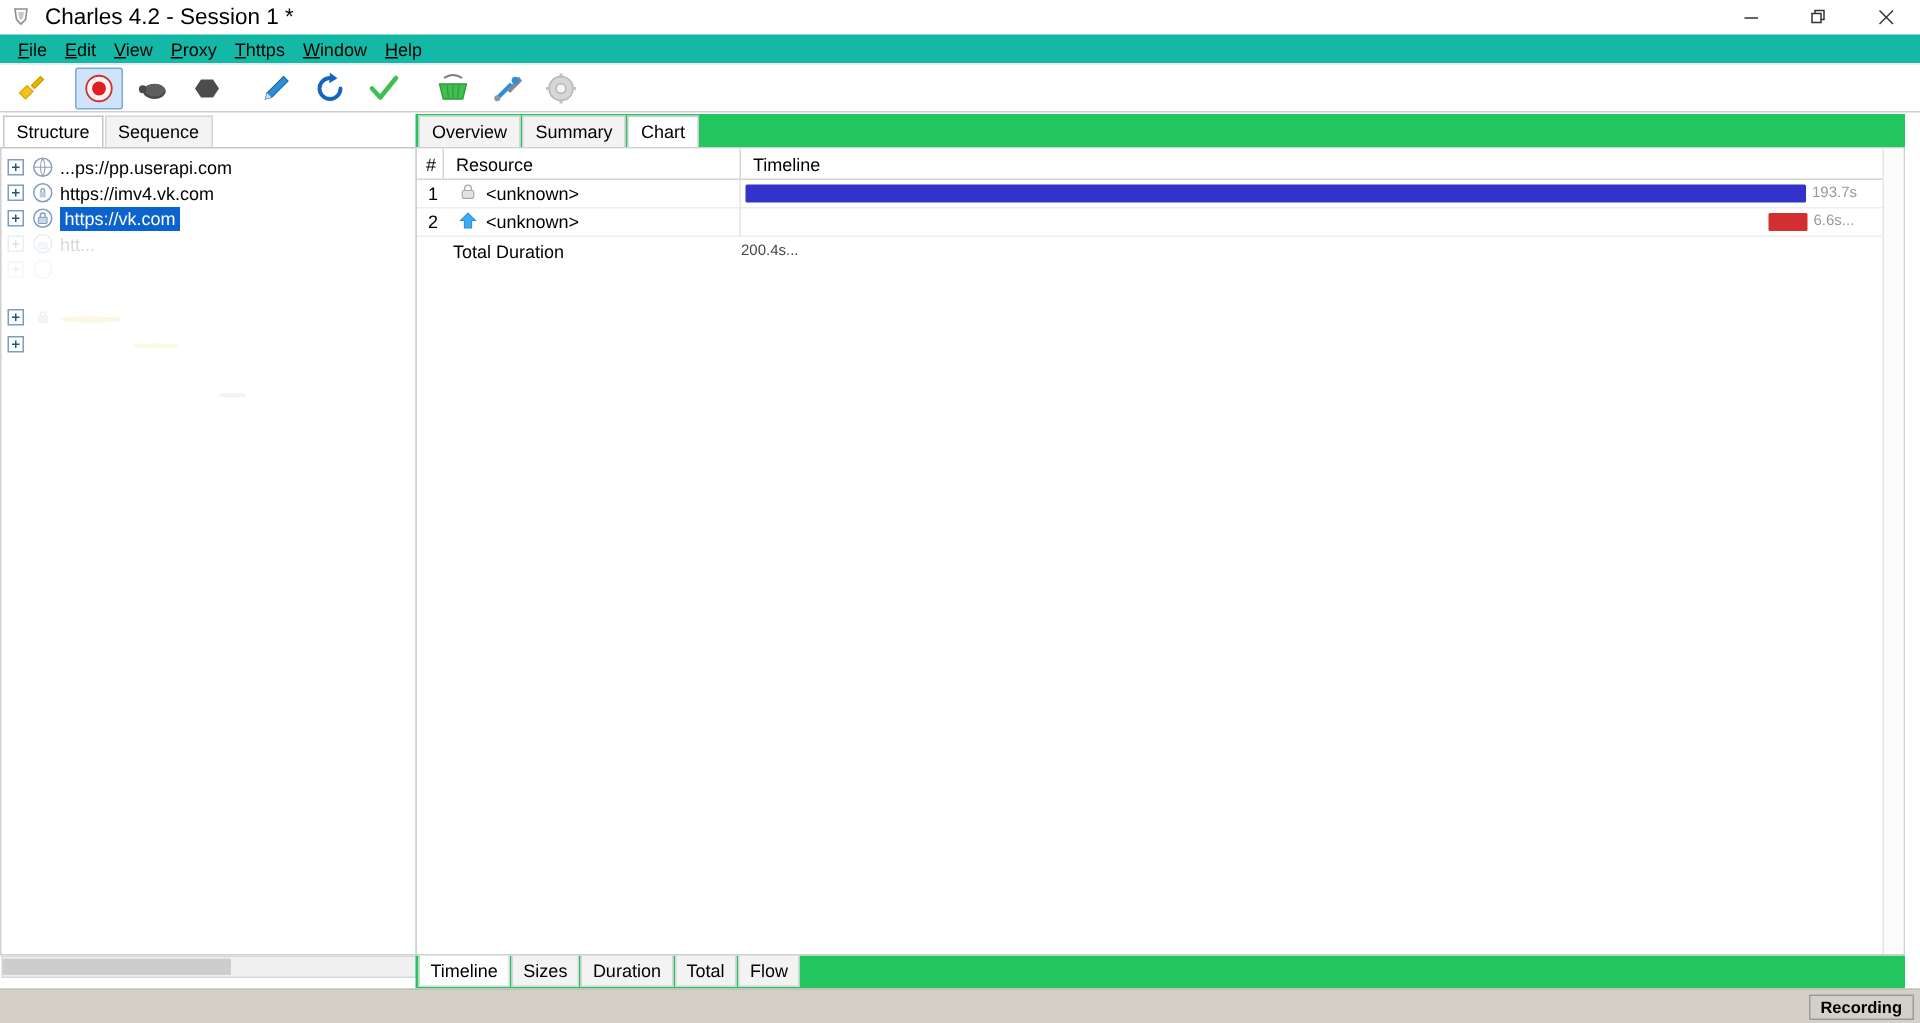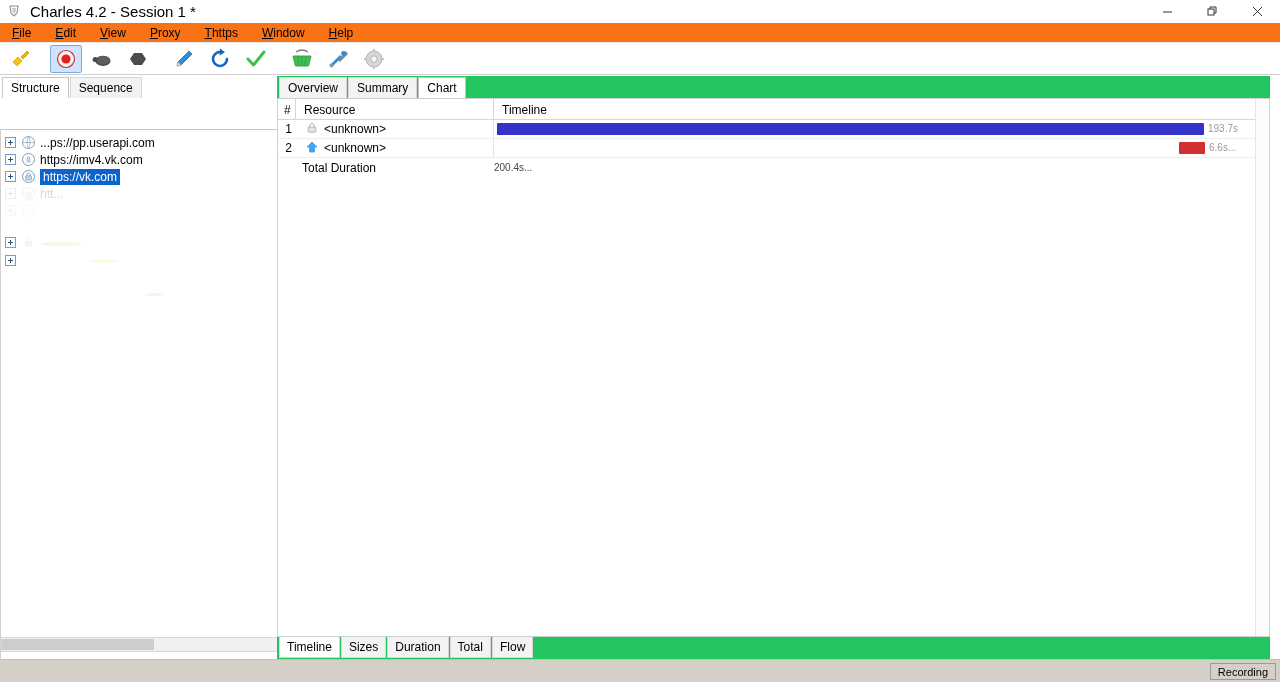--- a/index.html
+++ b/index.html
@@ -23,23 +23,22 @@
   .win-btns { margin-left: auto; display: flex; height: 23px; }
   .win-btn {
     width: 45px; height: 23px; display: flex; align-items: center; justify-content: center;
     font-size: 12px; color: #222; background: transparent;
   }
   .win-btn svg { display: block; }
 
   
   .menubar {
     position: absolute; left: 0; top: 23px; width: 1280px; height: 20px;
-    background: #f97316; display: flex; align-items: center; padding-left: 6px;
+    background: #14b8a6; display: flex; align-items: center; padding-left: 6px;
     border-bottom: 1px solid #e8e8e8;
-    gap: 12px;
   }
   .menu-item {
     font-size: 12px; color: #000; padding: 2px 6px; white-space: nowrap;
   }
   .menu-item .uk { text-decoration: underline; }
 
   
   .toolbar {
     position: absolute; left: 0; top: 43px; width: 1280px; height: 32px;
     background: #ffffff; display: flex; align-items: center;
@@ -66,21 +65,20 @@
   .tab {
     font-size: 12px; padding: 3px 8px 3px 8px; background: #f3f3f3;
     border: 1px solid #d6d6d6; border-bottom: none; margin-right: 1px;
     color: #000; line-height: 14px;
   }
   .tab.active { background: #ffffff; border-color: #c6c6c6; }
   .tree {
     position: absolute; left: 0; top: 22px; width: 279px; height: 539px;
     background: #ffffff; border: 1px solid #d0d0d0; border-top: 1px solid #c6c6c6;
     overflow: hidden;
-    margin-top: 31px;
   }
   .tnode { display: flex; align-items: center; height: 17px; padding-left: 4px; }
   .expander {
     width: 11px; height: 11px; border: 1px solid #7a9cc6; background: #fff;
     position: relative; flex: 0 0 auto; margin-right: 5px;
   }
   .expander::before {
     content: ""; position: absolute; left: 2px; top: 4px; width: 5px; height: 1px; background: #27537f;
   }
   .expander::after {
@@ -163,21 +161,21 @@
   }
   .btab {
     font-size: 12px; padding: 3px 7px; background: #f3f3f3; border: 1px solid #d6d6d6;
     border-top: none; margin-right: 1px; color: #000; line-height: 14px;
   }
   .btab.active { background: #ffffff; }
 
   
   .statusbar {
     position: absolute; left: 0; top: 659px; width: 1280px; height: 23px;
-    background: #d4d0c8; border-top: 1px solid #c3bfb8;
+    background: #d4d0c8; border-top: 1px solid #c3bfb8; font-weight: bold;
   }
   .status-badge {
     position: absolute; right: 4px; top: 3px; height: 17px;
     padding: 0 7px; font-size: 11px; color: #000; line-height: 17px;
     background: #d4d0c8; border: 1px solid #9b9b9b;
   }
 </style>
 </head>
 <body>
 

